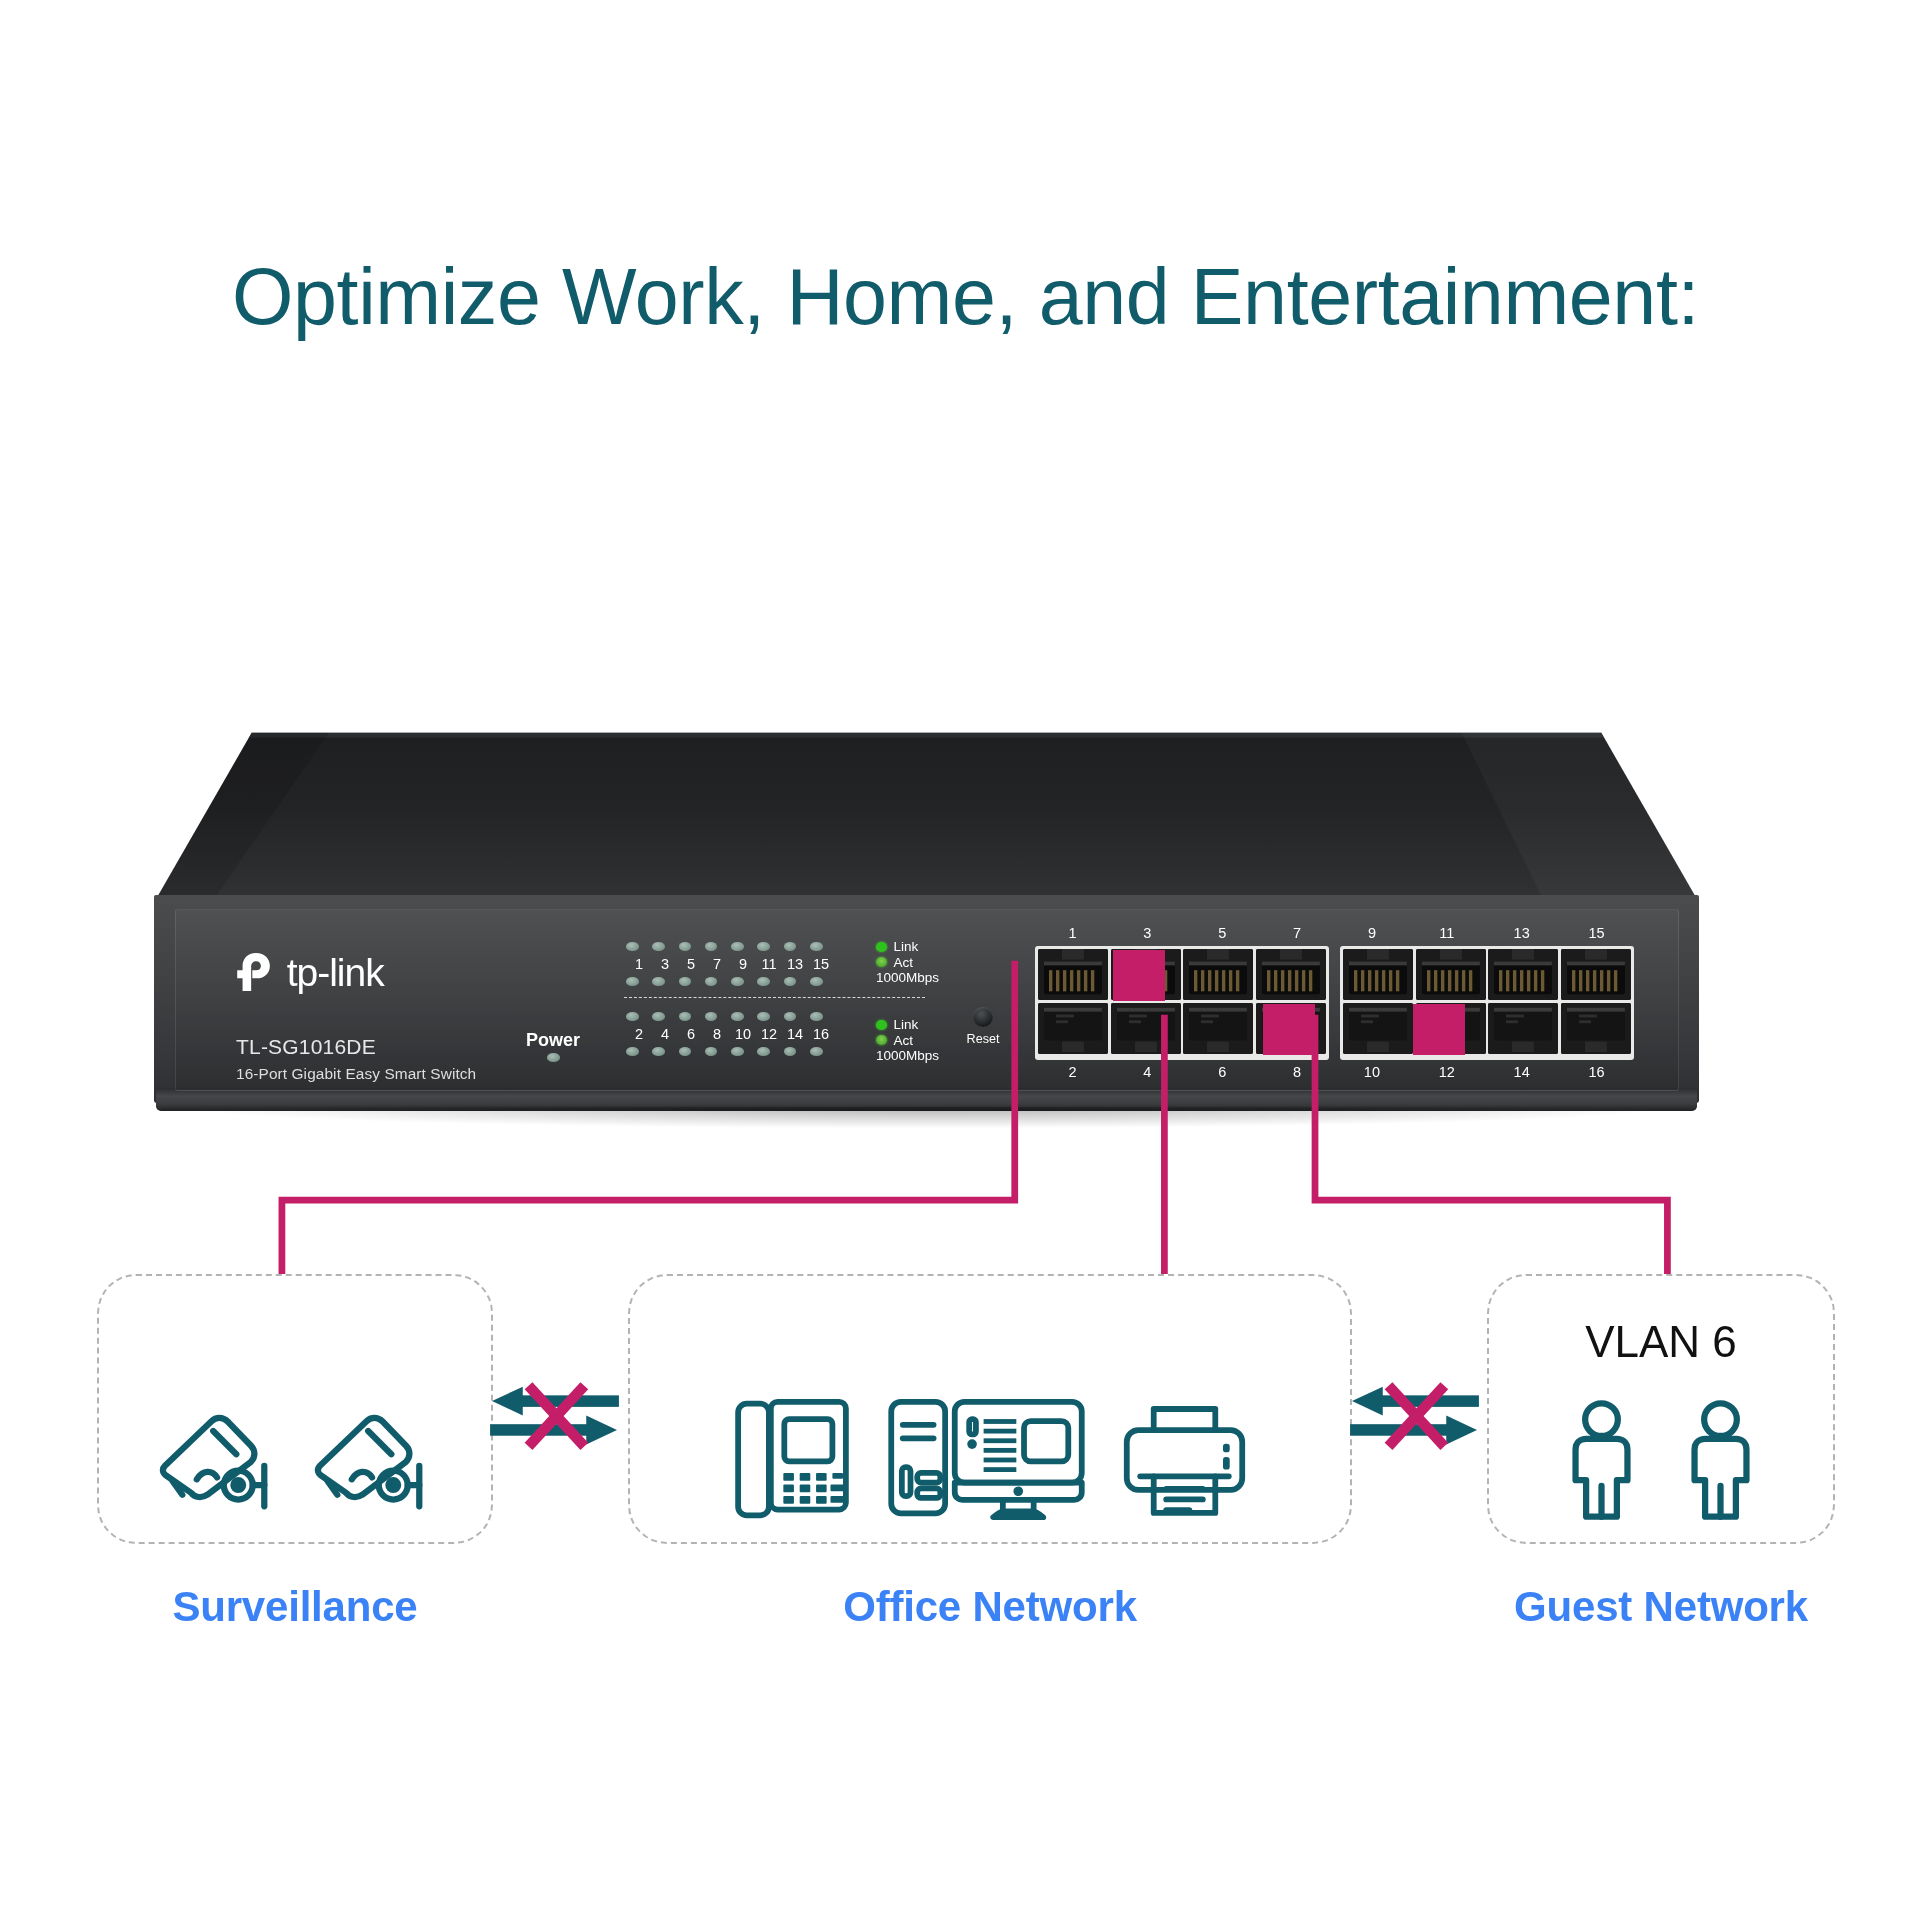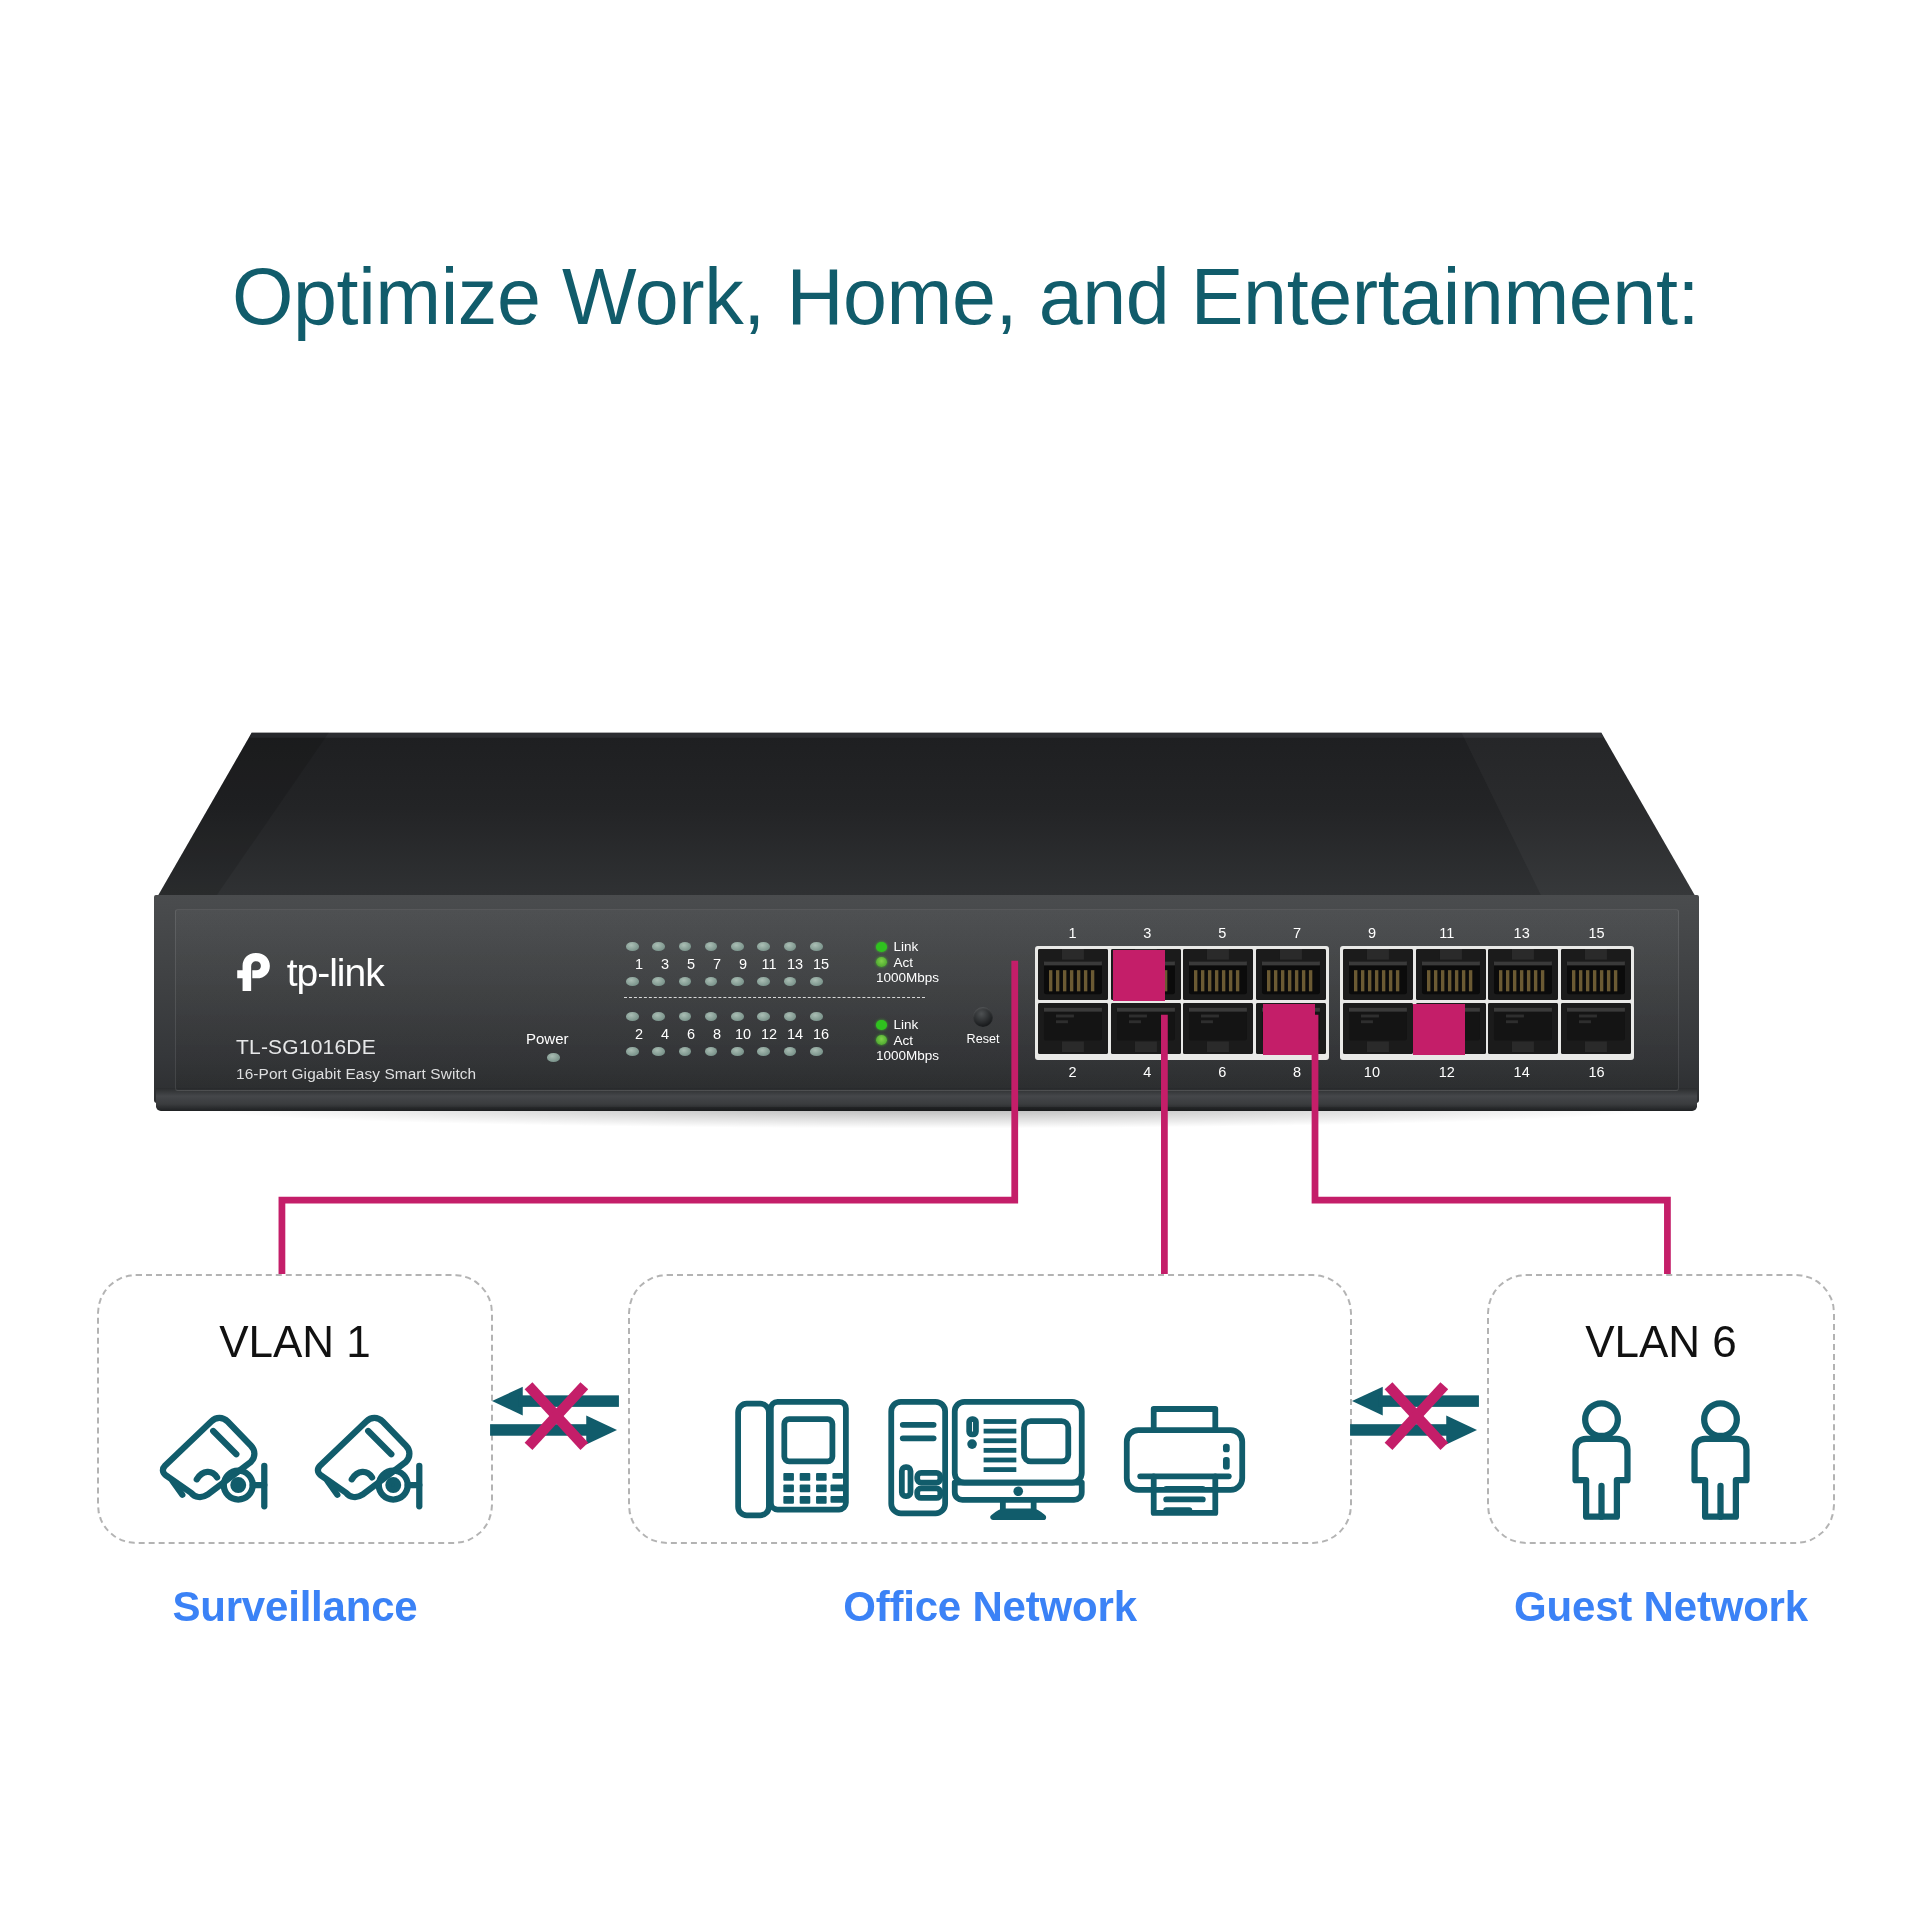--- a/index.html
+++ b/index.html
@@ -179,21 +179,22 @@
   }
   .lg-dot.act {
     background: radial-gradient(circle at 50% 40%, #7fd24a, #3f9a28);
   }
   .lg-dot.blank { background: transparent; box-shadow: none; }
   .power-label {
     position: absolute;
     left: -56px;
     top: 91px;
     color: #ffffff;
-    font-size: 15px;
+    font-size: 18px;
+    font-weight: bold;
   }
   .power-led {
     position: absolute;
     left: -35px;
     top: 114px;
     width: 12.6px; height: 8.7px;
     border-radius: 50%;
     background: radial-gradient(ellipse at 40% 35%, #b9cfc4, #84a096 70%, #6c867d);
     opacity: 0.88;
   }
@@ -776,21 +777,20 @@
 
     <path d="M1051,995 L1051,1243 L292,1243 L292,1320"></path>
 
     <path d="M1206,1051 L1206,1320"></path>
 
     <path d="M1362,1051 L1362,1243 L1727,1243 L1727,1320"></path>
   </g>
 </svg>
 
 <div class="vlan-box" id="vlan1-box">
-  <div class="vlan-title">VLAN 1</div>
   <div class="vlan-icons">
     <svg width="126" height="108" viewBox="0 0 130 112">
       <g fill="none" stroke="#115C6B" stroke-width="6.5" stroke-linejoin="round" stroke-linecap="round">
         <path d="M10,62 L58,16 C63,11 70,11 75,16 L99,41 C104,46 104,53 99,58 L54,92 C48,96 41,95 37,90 L11,72 C7,69 7,65 10,62 Z"></path>
         <path d="M60,26 L84,50"></path>
         <path d="M18,78 L28,92"></path>
         <path d="M43,76 C49,66 59,66 64,74"></path>
         <circle cx="86" cy="82" r="15"></circle>
         <circle cx="86" cy="82" r="5" fill="#115C6B"></circle>
         <path d="M101,82 L113,82"></path>

